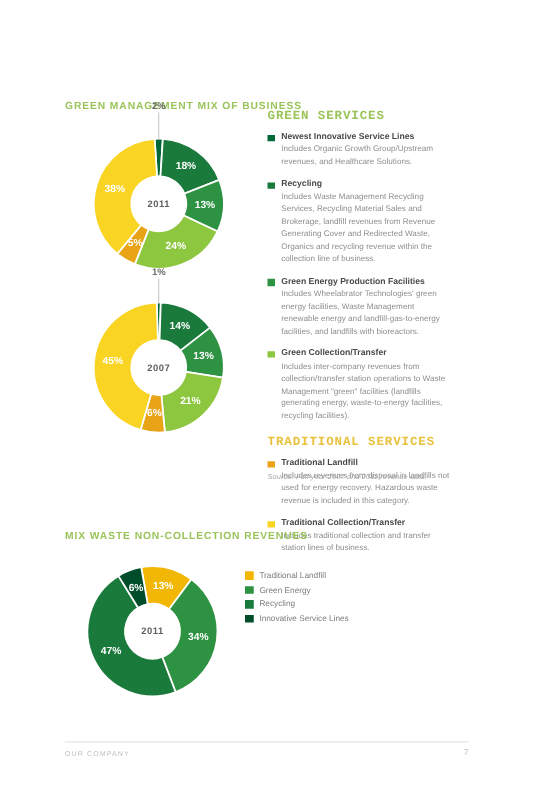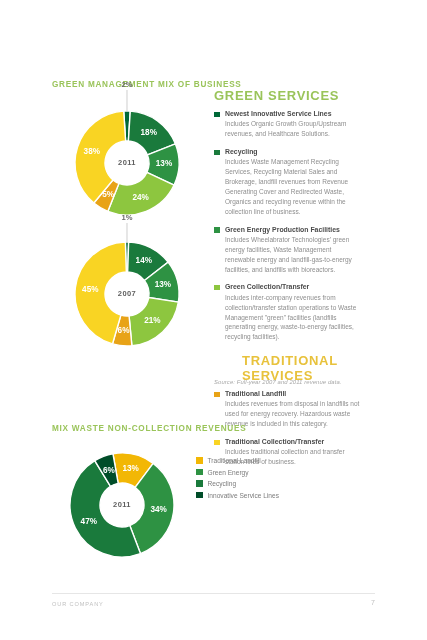--- a/index.html
+++ b/index.html
@@ -53,27 +53,28 @@
   .leader { stroke: #b9b9b9; stroke-width: 0.7; }
 
   
   .legend-col {
     position: absolute;
     left: 214px;
     top: 88px;
     width: 148px;
   }
   .legend-group-head {
-    font-size: 13px;
+    font-size: 10px;
     letter-spacing: 0.7px;
     font-weight: 600;
     margin-bottom: 6px;
+    font-family: Liberation Mono, monospace;
   }
   .legend-group-head.green { color: #9ac45a; }
-  .legend-group-head.trad  { color: #e8c23c; margin-top: 11px; margin-left: 28px; }
+  .legend-group-head.trad  { color: #e8c23c; margin-top: 11px; }
 
   .legend-entry {
     position: relative;
     padding-left: 11px;
     margin-bottom: 8px;
   }
   .legend-swatch {
     position: absolute;
     left: 0;
     top: 2.5px;

